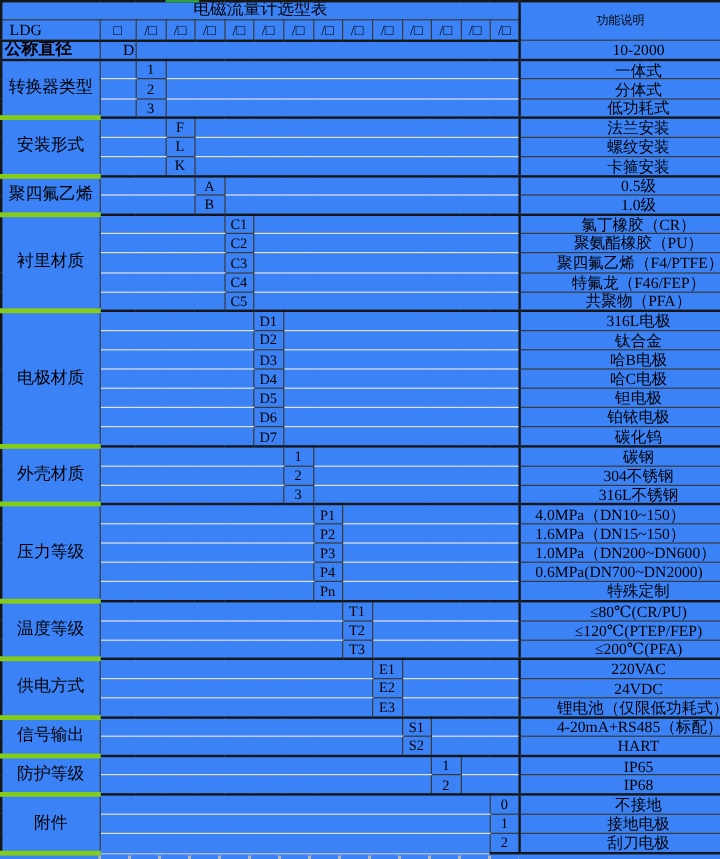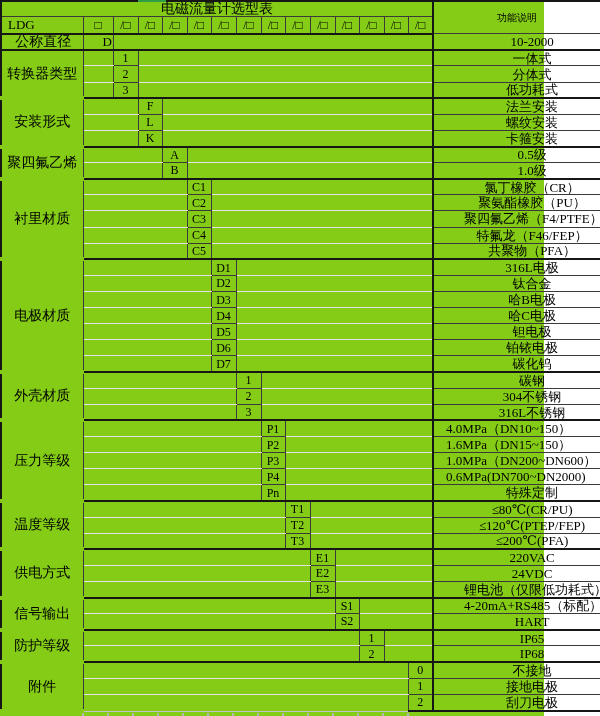--- a/index.html
+++ b/index.html
@@ -1,31 +1,31 @@
 <!DOCTYPE html>
 <html><head>
 <meta charset="utf-8">
 <style>
   html,body{margin:0;padding:0;background:#ffffff;}
-  .wrap{position:relative;width:544px;height:716px;background:#84cc16;
+  .wrap{position:relative;width:600px;height:716px;background:#3b82f6;
         font-family:"Liberation Serif","DejaVu Serif",serif;color:#000;}
   table{border-collapse:collapse;table-layout:fixed;width:600px;height:713px;
         border-top:2px solid #161616;border-left:2px solid #161616;border-right:2px solid #161616;}
   td{padding:0;overflow:hidden;white-space:nowrap;vertical-align:middle;text-align:center;line-height:1;}
   tr{height:16px;}
   tr.titler{height:15px;}
   tr.ldgr{height:17px;}
   .title{font-size:14px;border-bottom:1px solid #3a3a3a;}
   .funch{font-size:10px;border-left:2px solid #161616;border-bottom:1px solid #3a3a3a;}
   .ldg{text-align:left;padding-left:6px;font-size:13px;border-right:1px solid #3a3a3a;margin-top:14px;}
   .box{font-size:12px;border-right:1px solid #3a3a3a;}
   .slot{font-size:12px;border-right:1px solid #3a3a3a;}
   tr.hb>td{border-bottom:2px solid #161616;}
   .cat{font-size:14px;border-right:1px solid #3a3a3a;border-bottom:4px solid #84cc16;}
-  .tl{text-align:center;padding-left:2px;}
+  .tl{text-align:left;padding-left:2px;font-weight:bold;}
   .dn{text-align:left;padding-left:19px;font-size:13px;border-right:1px solid #3a3a3a;}
   .gap{border-bottom:1px solid #e3e3e3;}
   .code{font-size:12px;border:1px solid #3a3a3a;}
   .val{font-size:13px;border-left:2px solid #161616;border-bottom:1px solid #3a3a3a;padding-left:30px;}
   .val.left{text-align:left;padding-left:12px;}
   .sb{border-bottom:2px solid #161616 !important;}
   .fb{border-bottom:1px solid #c4c4c4 !important;}
   .ticks{position:absolute;left:82px;top:713px;width:350px;height:3px;
          background:repeating-linear-gradient(to right,#b5b5b5 0 2px,transparent 2px 25px);}
   .greenmark{position:absolute;left:138px;top:0;width:28px;height:2px;background:#2f9e44;z-index:5;}

